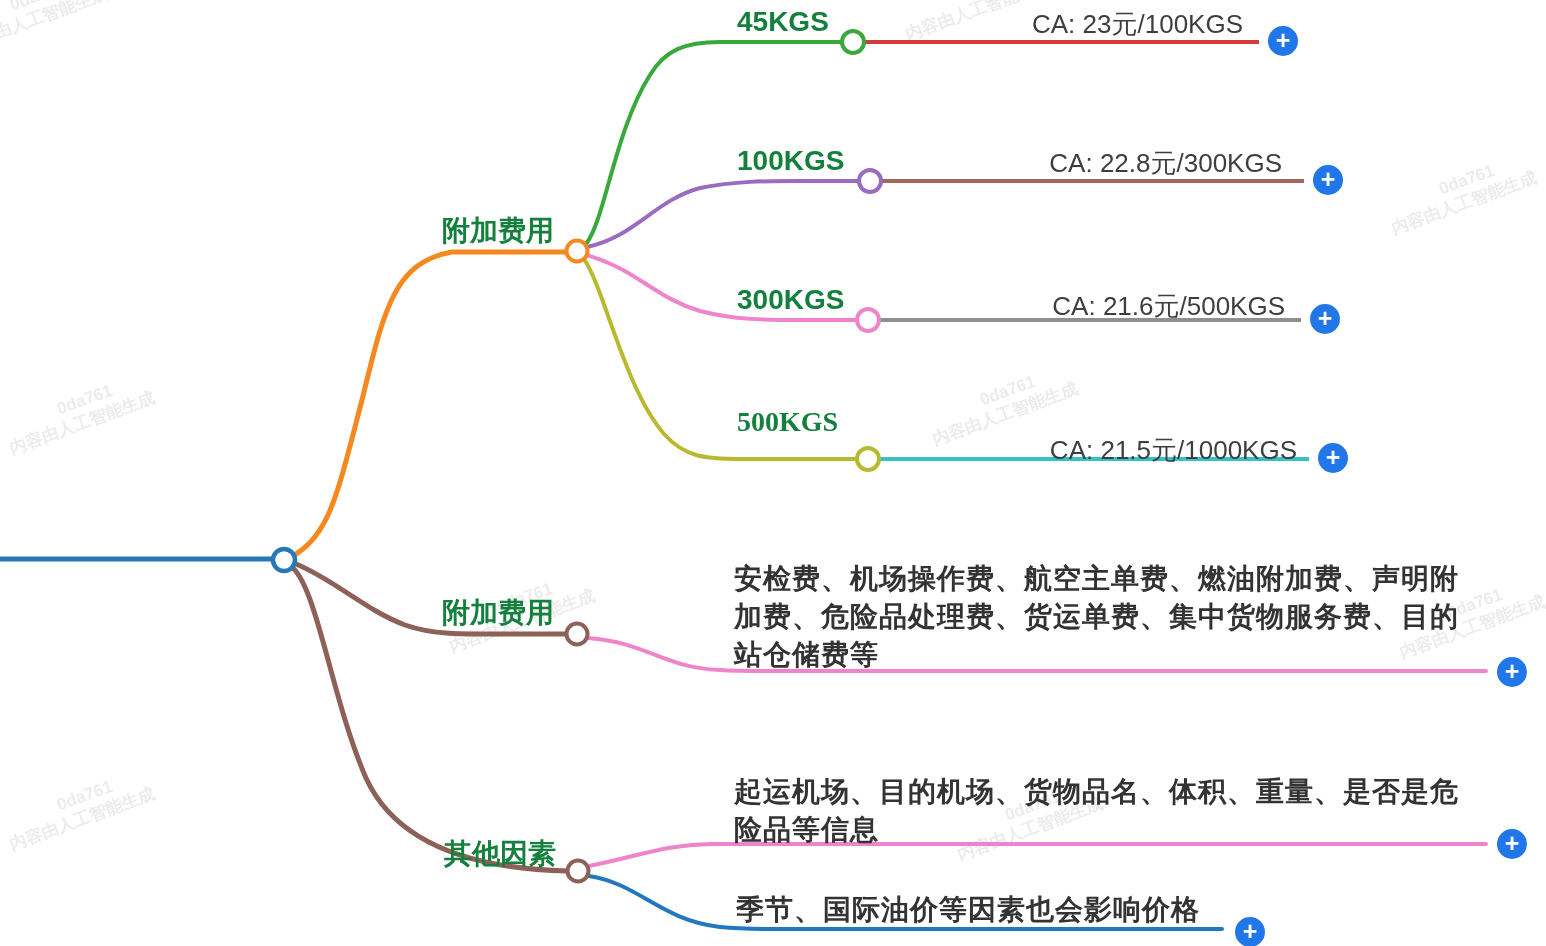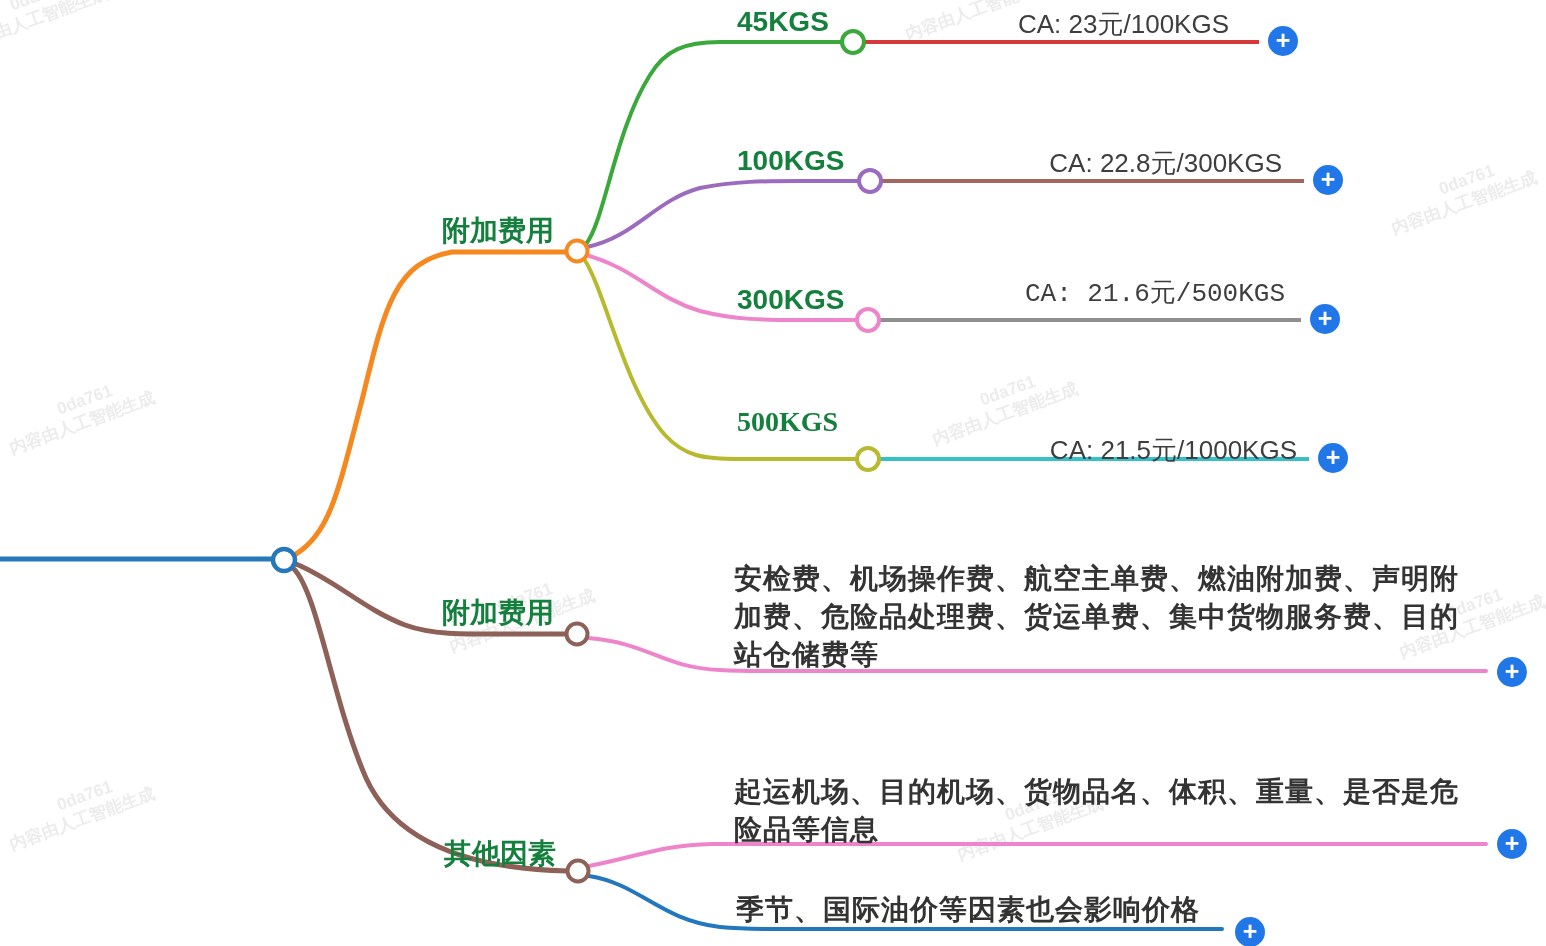--- a/index.html
+++ b/index.html
@@ -101,23 +101,23 @@
 
   <div class="node-label" style="left:442px;top:215px;">附加费用</div>
   <div class="node-label" style="left:442px;top:597px;">附加费用</div>
   <div class="node-label" style="left:444px;top:838px;">其他因素</div>
 
   <div class="node-label" style="left:737px;top:6px;">45KGS</div>
   <div class="node-label" style="left:737px;top:145px;">100KGS</div>
   <div class="node-label" style="left:737px;top:284px;">300KGS</div>
   <div class="node-label" style="left:737px;top:406px;font-family:Liberation Serif, serif;">500KGS</div>
 
-  <div class="value-label" style="right:317px;top:9px;">CA: 23元/100KGS</div>
+  <div class="value-label" style="right:303px;top:9px;">CA: 23元/100KGS</div>
   <div class="value-label" style="right:264px;top:148px;">CA: 22.8元/300KGS</div>
-  <div class="value-label" style="right:261px;top:279px;font-family:Liberation Mono, monospace;">CA: 21.6元/500KGS</div>
+  <div class="value-label" style="right:261px;top:291px;">CA: 21.6元/500KGS</div>
   <div class="value-label" style="right:249px;top:426px;margin-top:9px;">CA: 21.5元/1000KGS</div>
 
   <div class="leaf-text" style="left:734px;top:560px;">安检费、机场操作费、航空主单费、燃油附加费、声明附加费、危险品处理费、货运单费、集中货物服务费、目的站仓储费等</div>
   <div class="leaf-text" style="left:734px;top:773px;">起运机场、目的机场、货物品名、体积、重量、是否是危险品等信息</div>
   <div class="leaf-text" style="left:736px;top:891px;white-space:nowrap;width:auto;">季节、国际油价等因素也会影响价格</div>
 
   <div class="plus" style="left:1268px;top:26px;">
       <span>+</span>
     </div>
   <div class="plus" style="left:1313px;top:165px;">

